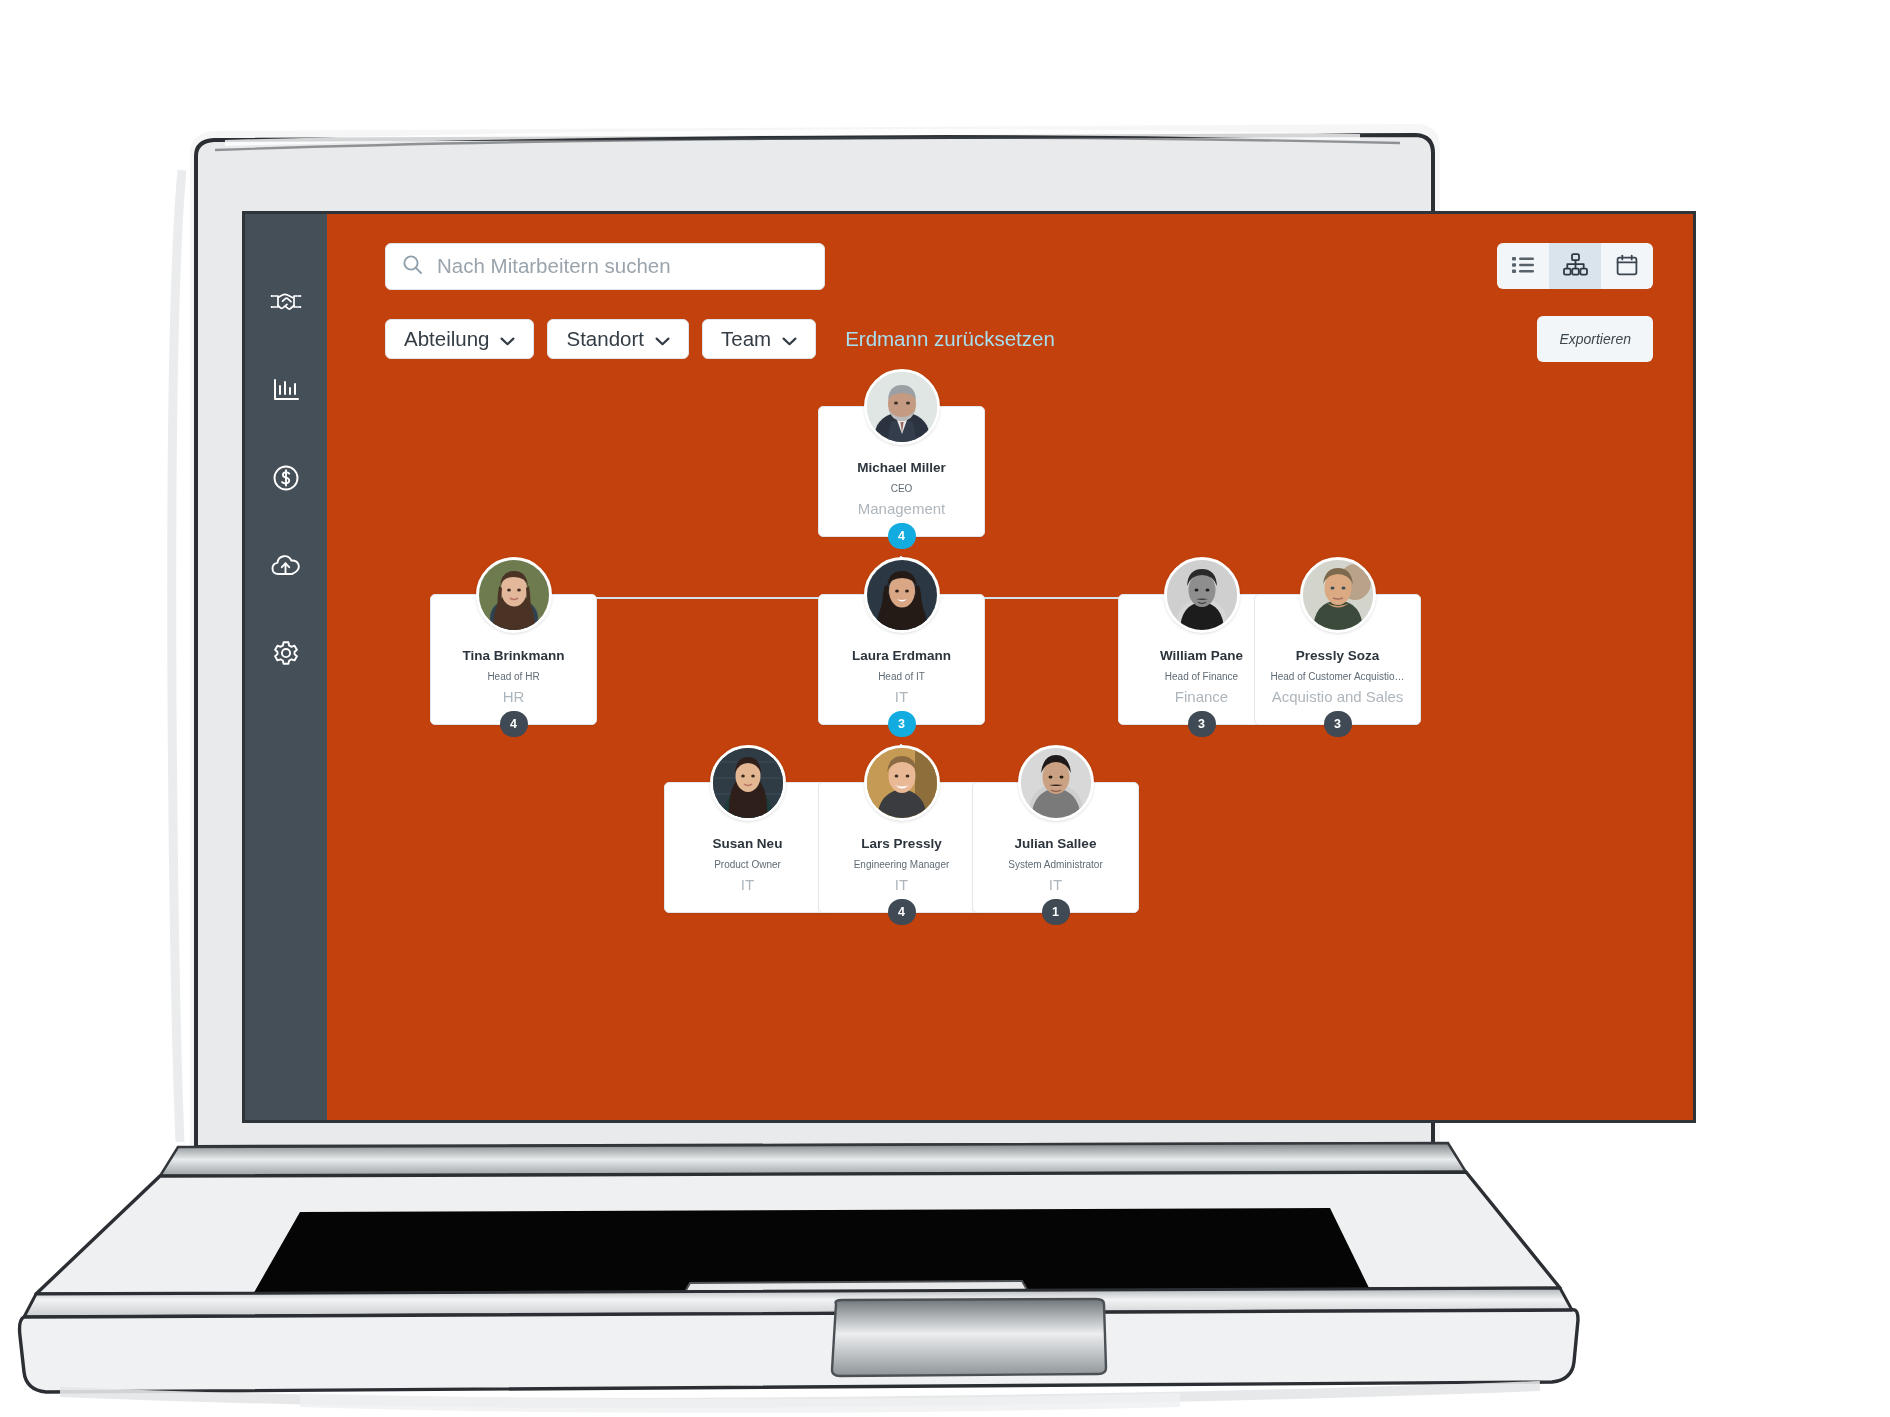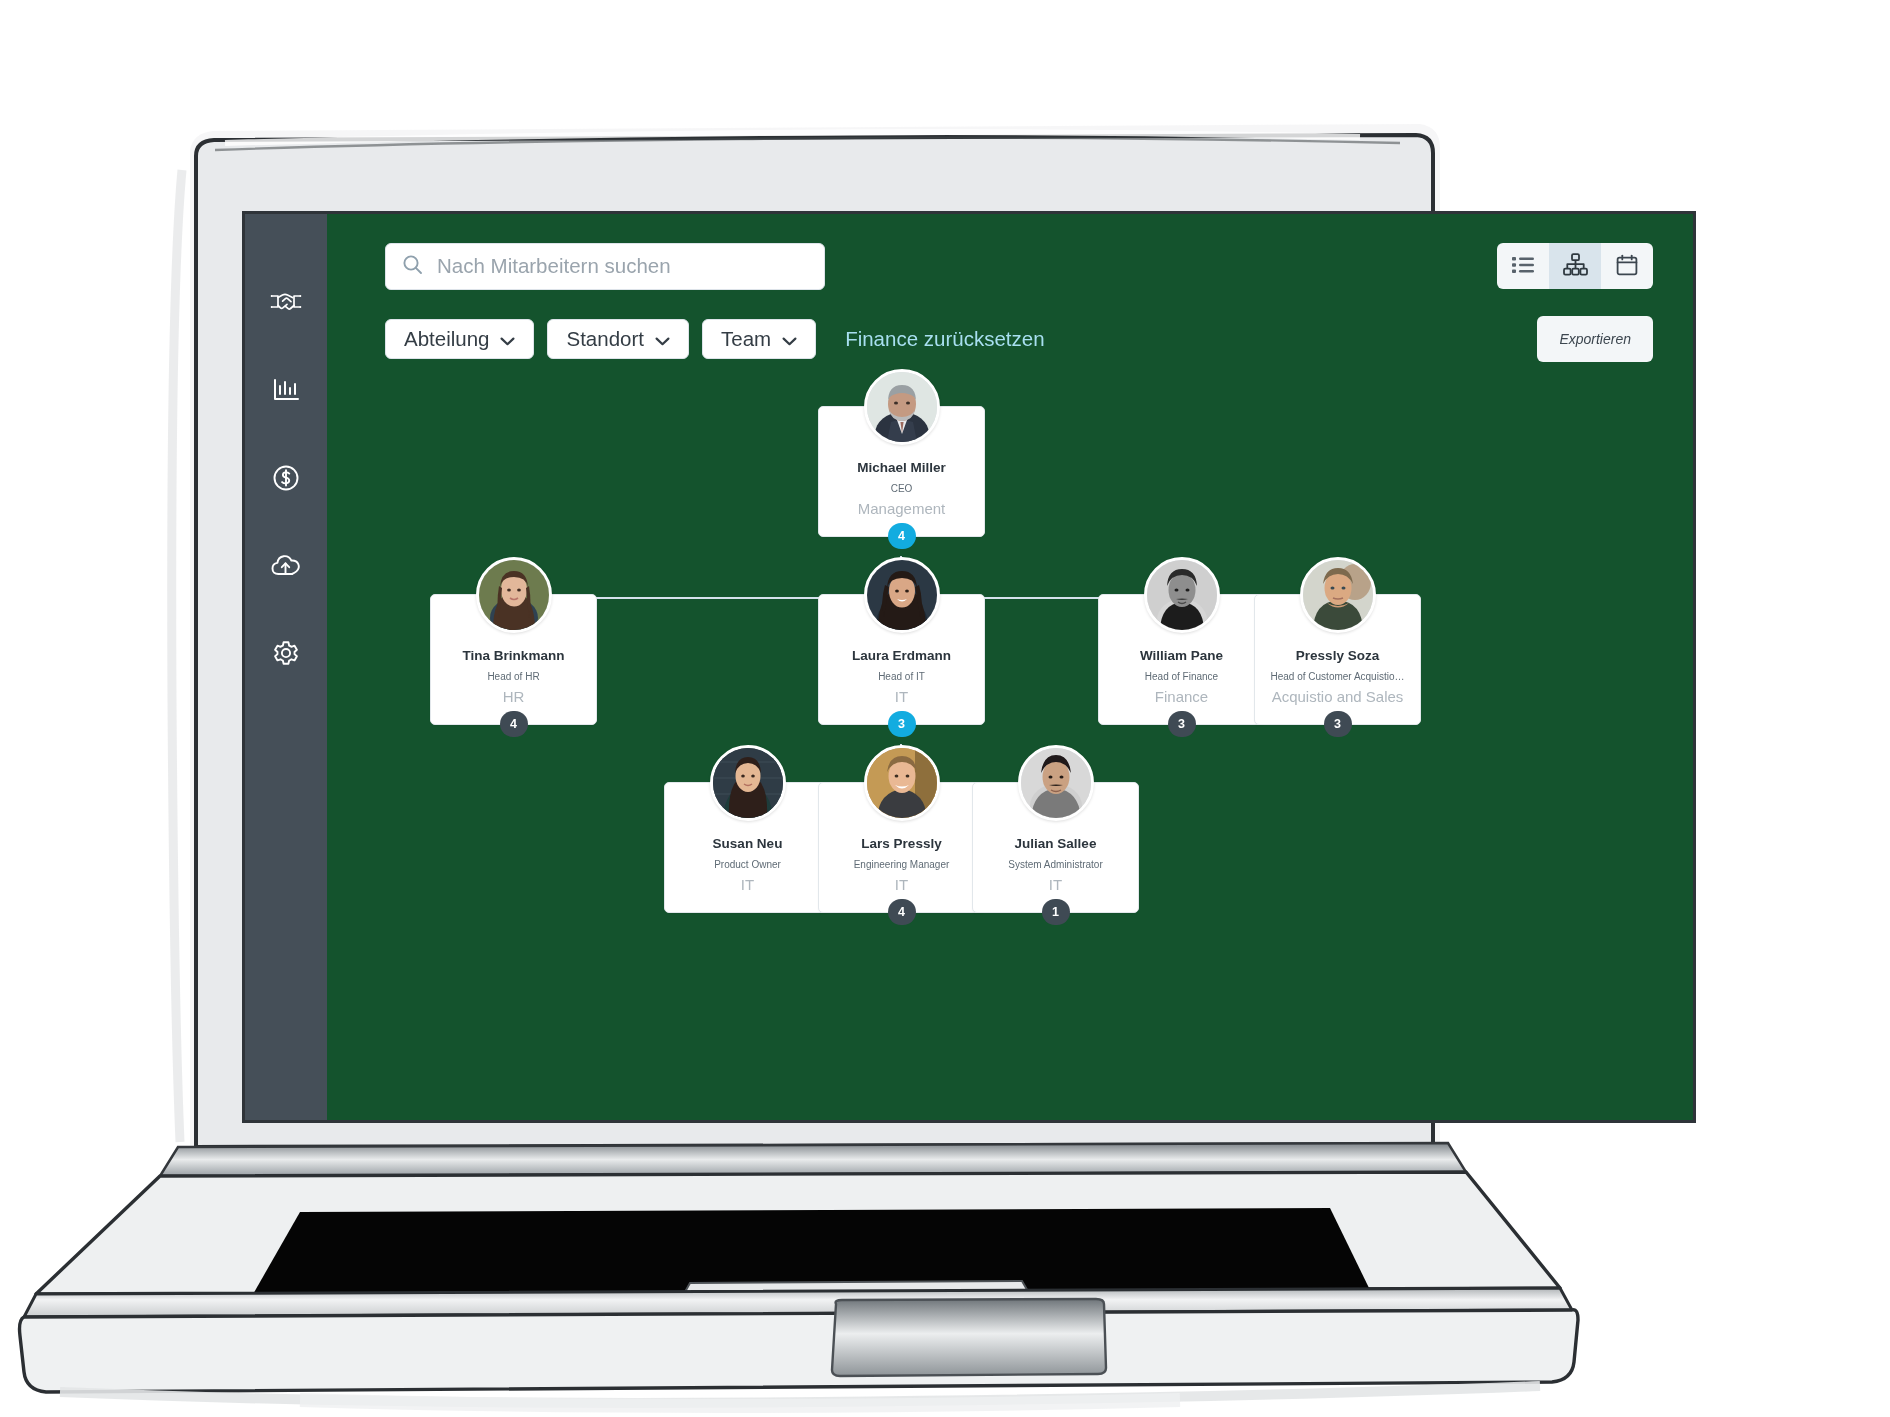--- a/index.html
+++ b/index.html
@@ -38,21 +38,21 @@
   .sidebar-item {
     width: 82px; height: 88px;
     display: flex; align-items: center; justify-content: center;
     cursor: pointer;
   }
   .sidebar-item svg { display: block; }
 
   
   #main-content {
     flex: 1 1 auto; height: 100%;
-    background: #14532d;
+    background: #c2410c;
     position: relative;
     padding: 30px 40px 0 58px;
   }
 
   
   #toolbar-top {
     display: flex; align-items: center; justify-content: space-between;
     height: 44px;
   }
   #search-box {
@@ -377,21 +377,21 @@
 
         <div class="filter-chip">
           <span>Team</span>
           <span class="chev">
             <svg width="15" height="9" viewBox="0 0 15 9" fill="none" stroke="#343d45" stroke-width="2.2" stroke-linecap="round" stroke-linejoin="round">
               <path d="M1.6 1.6 L7.5 7.2 L13.4 1.6"></path>
             </svg>
           </span>
         </div>
 
-        <span id="reset-filter">Finance zurücksetzen</span>
+        <span id="reset-filter">Erdmann zurücksetzen</span>
       </div>
 
       <button id="export-button">Exportieren</button>
     </div>
 
     <div id="org-chart">
 
       <svg id="connector-svg" width="1366" height="760">
         <g stroke="#d5e2ec" stroke-width="2" fill="none">
 
@@ -472,21 +472,21 @@
           </svg>
         </div>
         <div class="node-inner">
           <div class="node-name">Laura Erdmann</div>
           <div class="node-role">Head of IT</div>
           <div class="node-dept">IT</div>
         </div>
         <div class="node-badge badge-cyan">3</div>
       </div>
 
-      <div class="node-card" style="left:771px; top:230px;">
+      <div class="node-card" style="left:791px; top:230px;">
         <div class="node-avatar">
           <svg width="70" height="70" viewBox="0 0 70 70">
             <rect width="70" height="70" fill="#cfcfcf"></rect>
             <ellipse cx="35" cy="60" rx="25" ry="21" fill="#d6d6d6"></ellipse>
             <path d="M13 70 Q14 44 35 42 Q56 44 57 70 Z" fill="#1c1c1c"></path>
             <ellipse cx="35" cy="30" rx="13.5" ry="17" fill="#8e8e8e"></ellipse>
             <path d="M20 26 Q21 9 35 9 Q49 9 50 26 Q46 15 35 15 Q24 15 20 26 Z" fill="#2a2a2a"></path>
             <ellipse cx="29.5" cy="30" rx="2" ry="1.6" fill="#1d1d1d"></ellipse>
             <ellipse cx="40.5" cy="30" rx="2" ry="1.6" fill="#1d1d1d"></ellipse>
             <path d="M29 39 Q35 38 41 39 Q35 41 29 39 Z" fill="#3a3a3a"></path>

